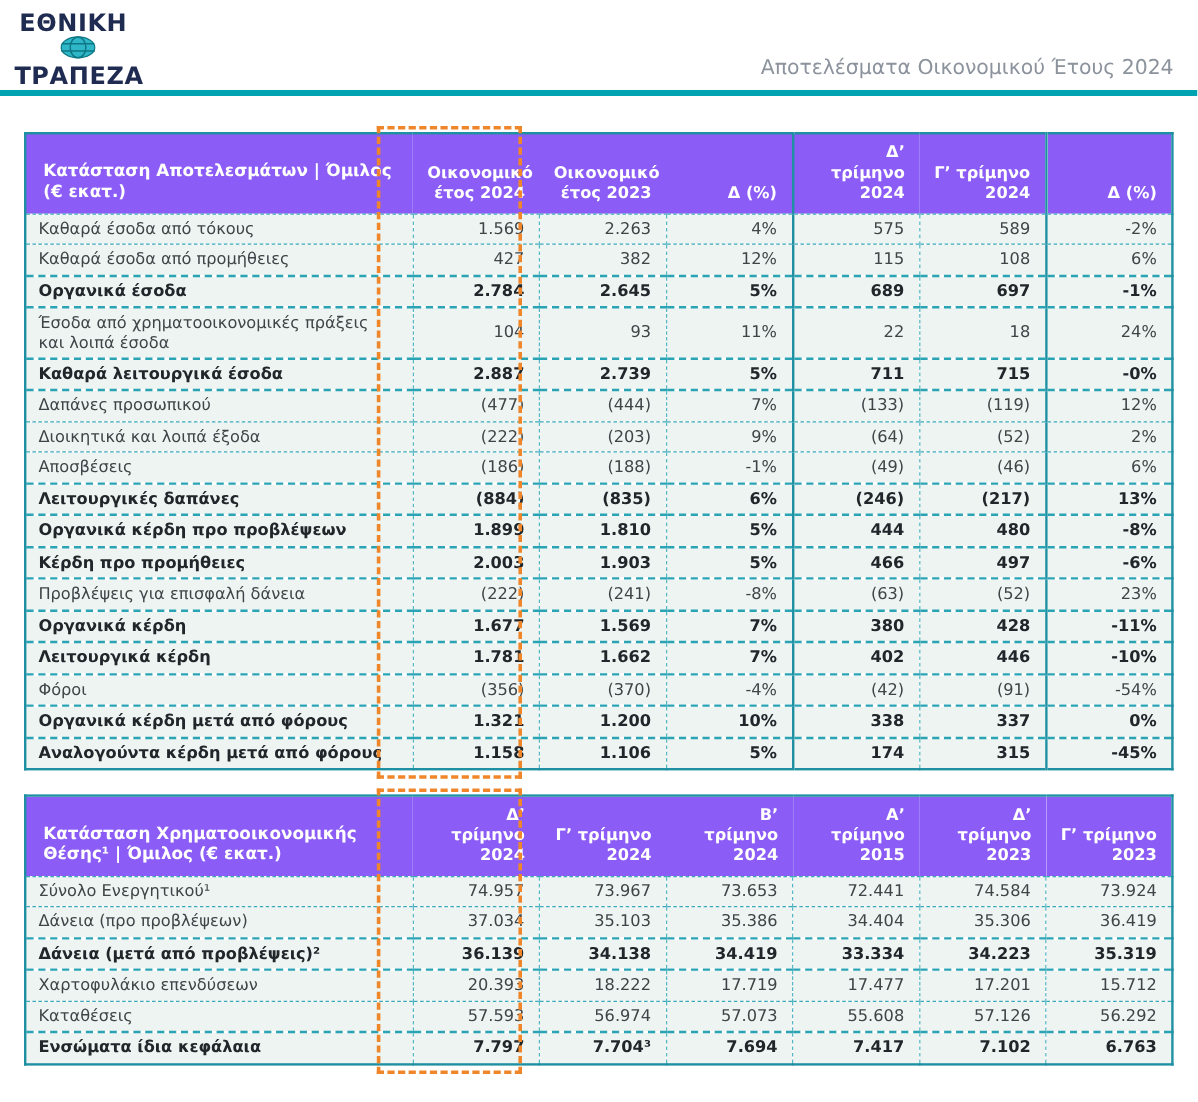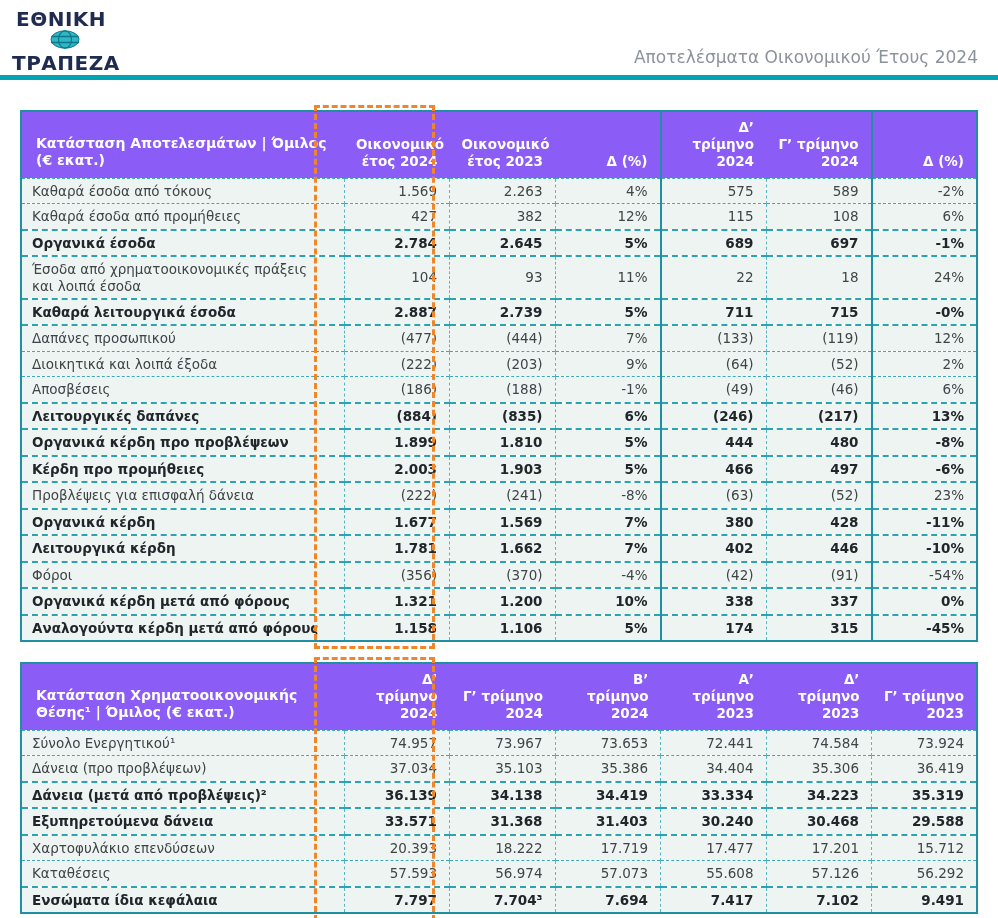--- a/index.html
+++ b/index.html
@@ -236,21 +236,21 @@
     </div>
 
     <div class="table-wrap second">
       <table>
           <thead>
             <tr>
               <th class="label-col">Κατάσταση Χρηματοοικονομικής Θέσης¹ | Όμιλος (€ εκατ.)</th>
               <th class="num-col hl-col">Δ’ τρίμηνο 2024</th>
               <th class="num-col">Γ’ τρίμηνο 2024</th>
               <th class="num-col">Β’ τρίμηνο 2024</th>
-              <th class="num-col">Α’ τρίμηνο 2023</th>
+              <th class="num-col">Α’ τρίμηνο 2015</th>
               <th class="num-col">Δ’ τρίμηνο 2023</th>
               <th class="num-col">Γ’ τρίμηνο 2023</th>
             </tr>
           </thead>
           <tbody>
             <tr>
               <td class="label-col">Σύνολο Ενεργητικού¹</td>
               <td class="num-col hl-col">74.957</td>
               <td class="num-col">73.967</td>
               <td class="num-col">73.653</td>
@@ -269,29 +269,20 @@
             </tr>
             <tr class="bold-row">
               <td class="label-col">Δάνεια (μετά από προβλέψεις)²</td>
               <td class="num-col hl-col">36.139</td>
               <td class="num-col">34.138</td>
               <td class="num-col">34.419</td>
               <td class="num-col">33.334</td>
               <td class="num-col">34.223</td>
               <td class="num-col">35.319</td>
             </tr>
-            <tr class="bold-row">
-              <td class="label-col">Εξυπηρετούμενα δάνεια</td>
-              <td class="num-col hl-col">33.571</td>
-              <td class="num-col">31.368</td>
-              <td class="num-col">31.403</td>
-              <td class="num-col">30.240</td>
-              <td class="num-col">30.468</td>
-              <td class="num-col">29.588</td>
-            </tr>
             <tr>
               <td class="label-col">Χαρτοφυλάκιο επενδύσεων</td>
               <td class="num-col hl-col">20.393</td>
               <td class="num-col">18.222</td>
               <td class="num-col">17.719</td>
               <td class="num-col">17.477</td>
               <td class="num-col">17.201</td>
               <td class="num-col">15.712</td>
             </tr>
             <tr>
@@ -303,21 +294,21 @@
               <td class="num-col">57.126</td>
               <td class="num-col">56.292</td>
             </tr>
             <tr class="bold-row">
               <td class="label-col">Ενσώματα ίδια κεφάλαια</td>
               <td class="num-col hl-col">7.797</td>
               <td class="num-col">7.704³</td>
               <td class="num-col">7.694</td>
               <td class="num-col">7.417</td>
               <td class="num-col">7.102</td>
-              <td class="num-col">9.491</td>
+              <td class="num-col">6.763</td>
             </tr>
           </tbody>
         </table>
       <div class="hl-box"></div>
     </div>
 
   </div>
 </div>
 
 </body></html>

